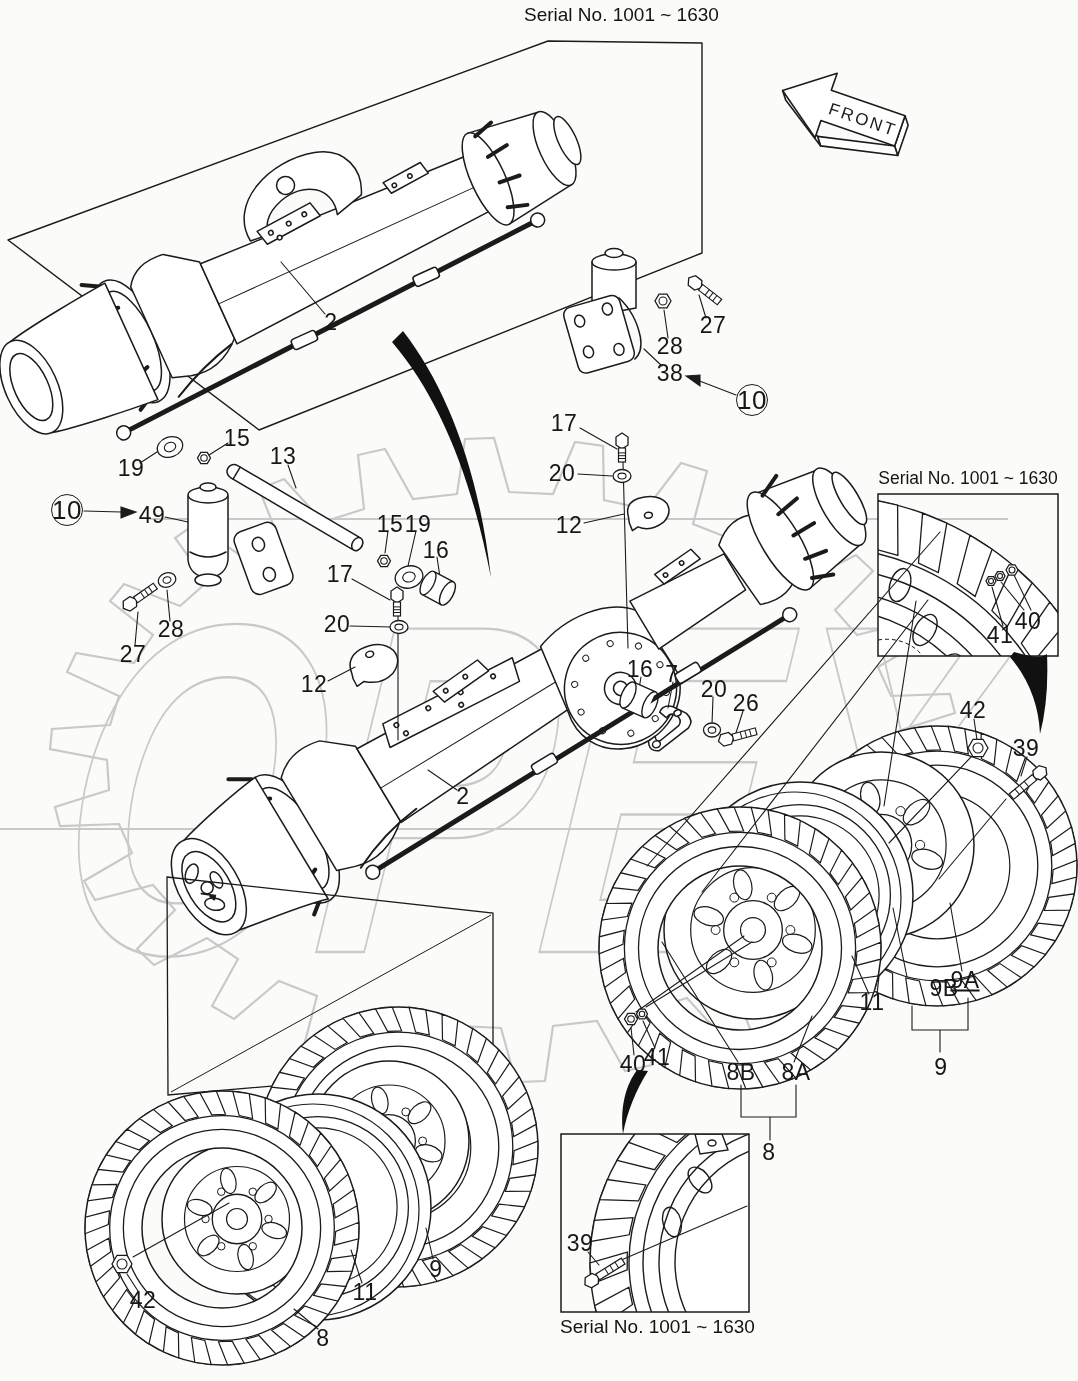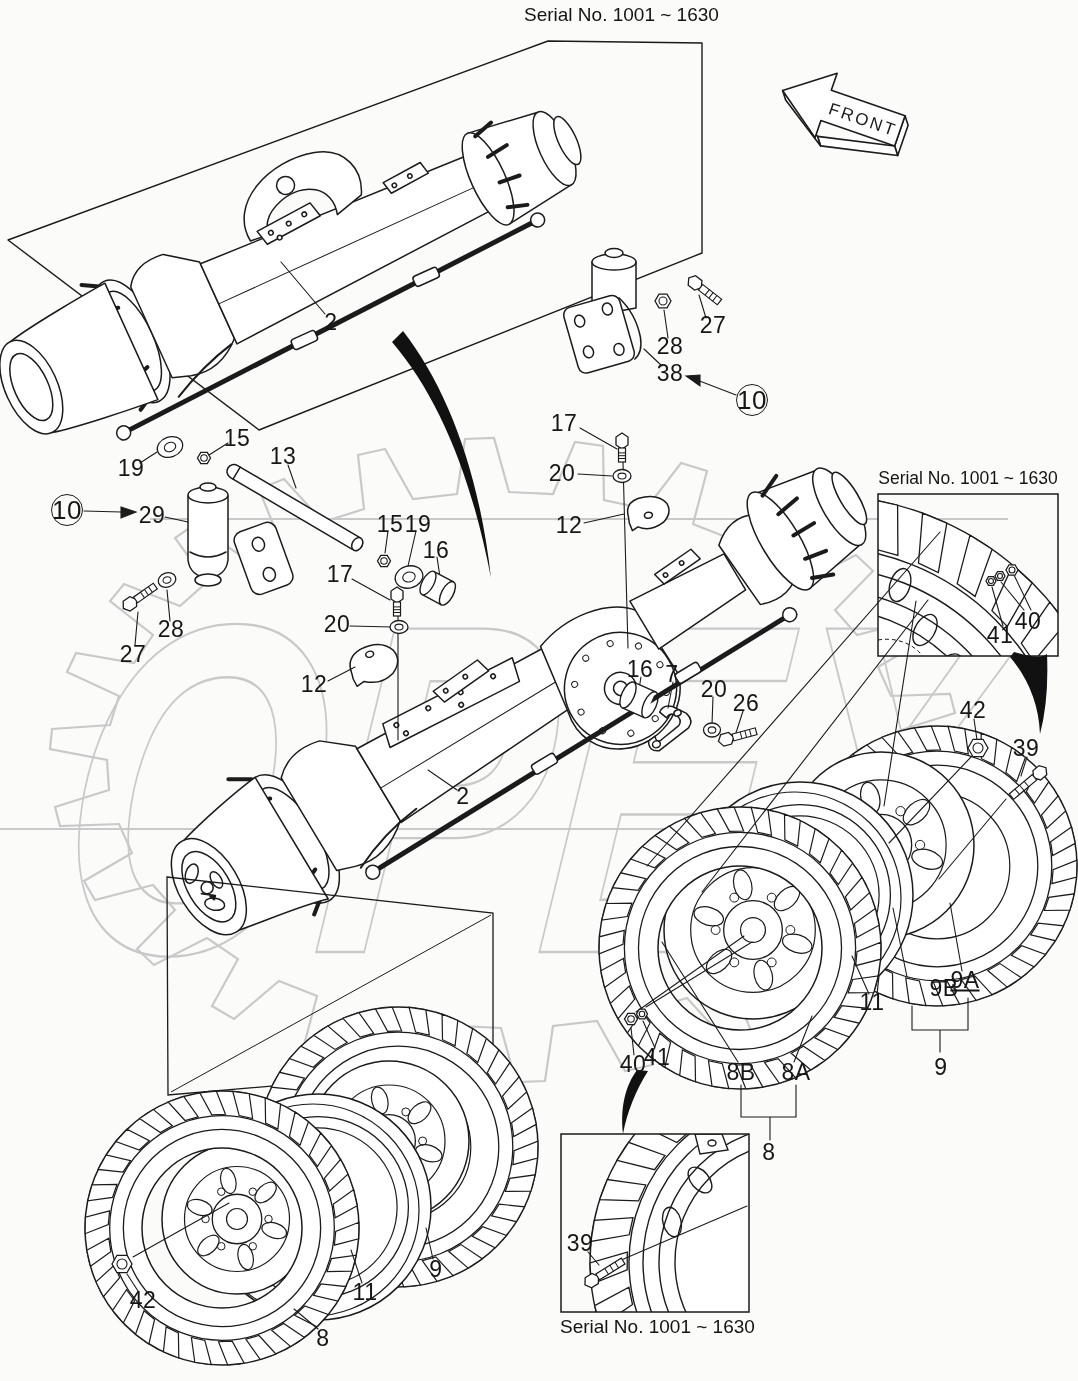--- a/index.html
+++ b/index.html
@@ -458,21 +458,21 @@
       <span class="callout" style="left: 713px; top: 325px;">27</span>
       <span class="callout" style="left: 670px; top: 346px;">28</span>
       <span class="callout" style="left: 670px; top: 373px;">38</span>
       <span class="callout circled" style="left: 752px; top: 400px;">10</span>
       <span class="callout" style="left: 564px; top: 423px;">17</span>
       <span class="callout" style="left: 237px; top: 438px;">15</span>
       <span class="callout" style="left: 283px; top: 456px;">13</span>
       <span class="callout" style="left: 131px; top: 468px;">19</span>
       <span class="callout" style="left: 562px; top: 473px;">20</span>
       <span class="callout circled" style="left: 67px; top: 510px;">10</span>
-      <span class="callout" style="left: 152px; top: 515px;">29</span>
+      <span class="callout" style="left: 152px; top: 515px;">49</span>
       <span class="callout" style="left: 390px; top: 524px;">15</span>
       <span class="callout" style="left: 418px; top: 524px;">19</span>
       <span class="callout" style="left: 569px; top: 525px;">12</span>
       <span class="callout" style="left: 436px; top: 550px;">16</span>
       <span class="callout" style="left: 340px; top: 574px;">17</span>
       <span class="callout" style="left: 337px; top: 624px;">20</span>
       <span class="callout" style="left: 171px; top: 629px;">28</span>
       <span class="callout" style="left: 133px; top: 654px;">27</span>
       <span class="callout" style="left: 314px; top: 684px;">12</span>
       <span class="callout" style="left: 1028px; top: 621px;">40</span>

